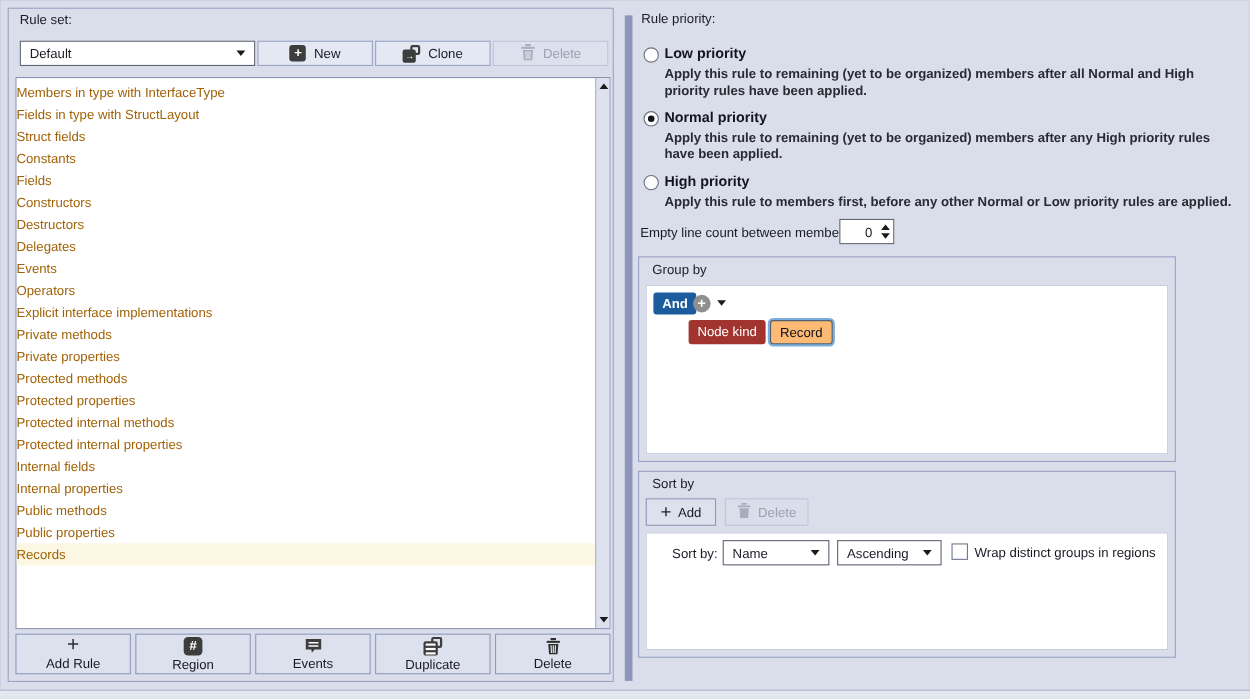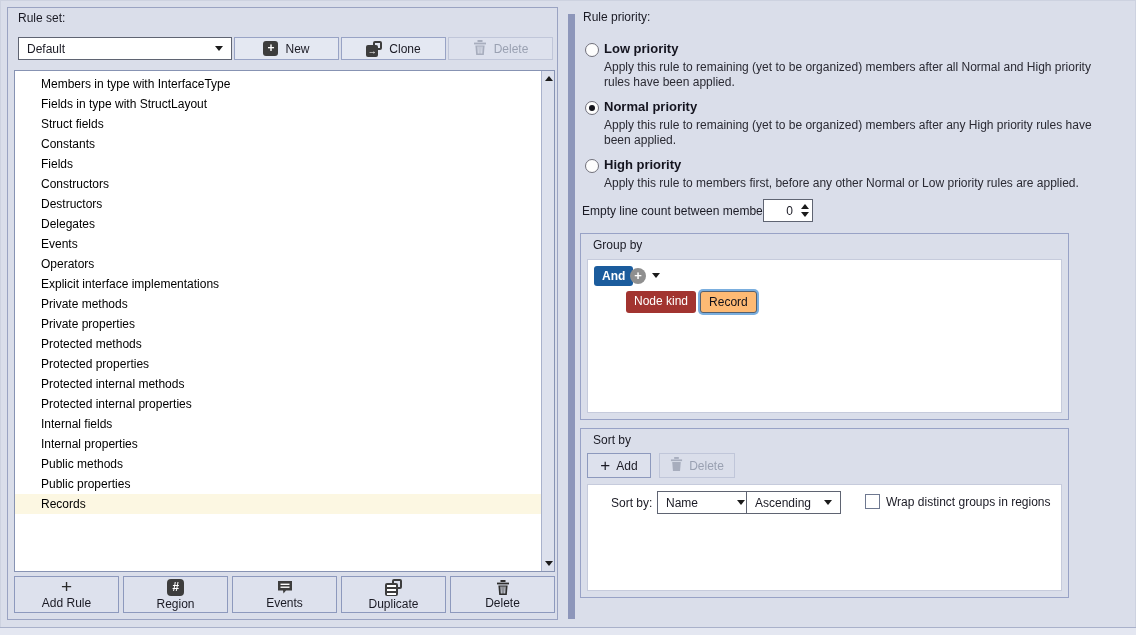--- a/index.html
+++ b/index.html
@@ -34,21 +34,21 @@
   .ic-clone .back { position:absolute; top:0; right:0; width:9px; height:9px;
     border:2px solid #3d3d3d; border-radius:2px; }
   .ic-clone .front { position:absolute; left:0; bottom:0; width:12px; height:12px;
     background:#3d3d3d; border-radius:2px; color:#fff; font-size:9px;
     line-height:12px; text-align:center; }
   .trash { display:inline-block; }
   
   #rule-list { position:absolute; left:6px; top:62px; width:541px; height:502px;
     background:#fff; border:1px solid #8793b3; overflow:hidden; }
   .list-inner { position:absolute; left:0; top:0; right:13px; bottom:0; padding-top:3px; }
-  .li { height:20px; line-height:20px; padding-left:26px; color:#000000;
+  .li { height:20px; line-height:20px; color:#a16207;
     white-space:nowrap; cursor:default; }
   .li.selected { background:#fcf7e2; }
   .vscroll { position:absolute; right:0; top:0; bottom:0; width:13px;
     background:#dde1ed; border-left:1px solid #a9b2cc; }
   .vscroll .up, .vscroll .down { position:absolute; left:3px; width:0; height:0;
     border-left:4px solid transparent; border-right:4px solid transparent; }
   .vscroll .up { top:5px; border-bottom:5px solid #1b1b1b; }
   .vscroll .down { bottom:5px; border-top:5px solid #1b1b1b; }
   
   #actions { position:absolute; left:6px; top:568px; width:541px; height:37px;
@@ -71,21 +71,21 @@
   #splitter { position:absolute; left:568px; top:14px; width:7px; height:605px;
     background:#8d96ba; }
   
   .rp-label { position:absolute; left:583px; top:10px; }
   .radio { position:absolute; width:14px; height:14px; border:1px solid #70707a;
     border-radius:50%; background:#fdfdfd; cursor:pointer; }
   .radio.checked::after { content:""; position:absolute; left:3px; top:3px;
     width:6px; height:6px; border-radius:50%; background:#14141c; }
   .opt-label { position:absolute; font-size:13px; font-weight:600; color:#14141f;
     cursor:pointer; }
-  .opt-desc { position:absolute; width:516px; color:#2a2a33; line-height:15px; }
+  .opt-desc { position:absolute; width:516px; color:#2a2a33; line-height:15px;font-weight:bold; }
   #radio-low    { left:585px; top:43px; }
   #label-low    { left:604px; top:41px; }
   #desc-low     { left:604px; top:60px; }
   #radio-normal { left:585px; top:101px; }
   #label-normal { left:604px; top:99px; }
   #desc-normal  { left:604px; top:118px; }
   #radio-high   { left:585px; top:159px; }
   #label-high   { left:604px; top:157px; }
   #desc-high    { left:604px; top:176px; }
   #empty-line-label { position:absolute; left:582px; top:204px; }
@@ -123,21 +123,21 @@
   .sbtn { position:absolute; top:24px; height:25px; background:#dde1ed;
     border:1px solid #8d99bd; font-family:inherit; font-size:12px; color:#1a1a24;
     display:flex; align-items:center; justify-content:center; gap:6px; cursor:pointer; }
   #add-btn { left:6px; width:64px; }
   #sort-delete-btn { left:78px; width:76px; border-color:#c0c6d9; color:#9aa1b2;
     background:#dadeea; }
   #add-btn .plus { font-size:17px; font-weight:400; line-height:14px; }
   .sort-row { position:absolute; left:0; top:6px; right:0; height:24px; }
   #sortby-label { position:absolute; left:23px; top:5px; }
   #sort-field { left:69px; top:0; width:97px; height:23px; border-color:#5f6472; }
-  #sort-dir   { left:158px; top:0; width:95px; height:23px; border-color:#5f6472;gap:12px; }
+  #sort-dir   { left:173px; top:0; width:95px; height:23px; border-color:#5f6472;gap:12px; }
   .checkbox { position:absolute; left:277px; top:3px; width:15px; height:15px;
     background:#fff; border:1px solid #6e7890; cursor:pointer; }
   #wrap-label { position:absolute; left:298px; top:4px; cursor:default; }
   
   #bottom-line { position:absolute; left:0; top:627px; width:1136px; height:1px;
     background:#a9b1ca; }
   #bottom-strip { position:absolute; left:0; top:628px; width:1136px; height:7px;
     background:#e4e7f1; }
 </style>
 </head>

